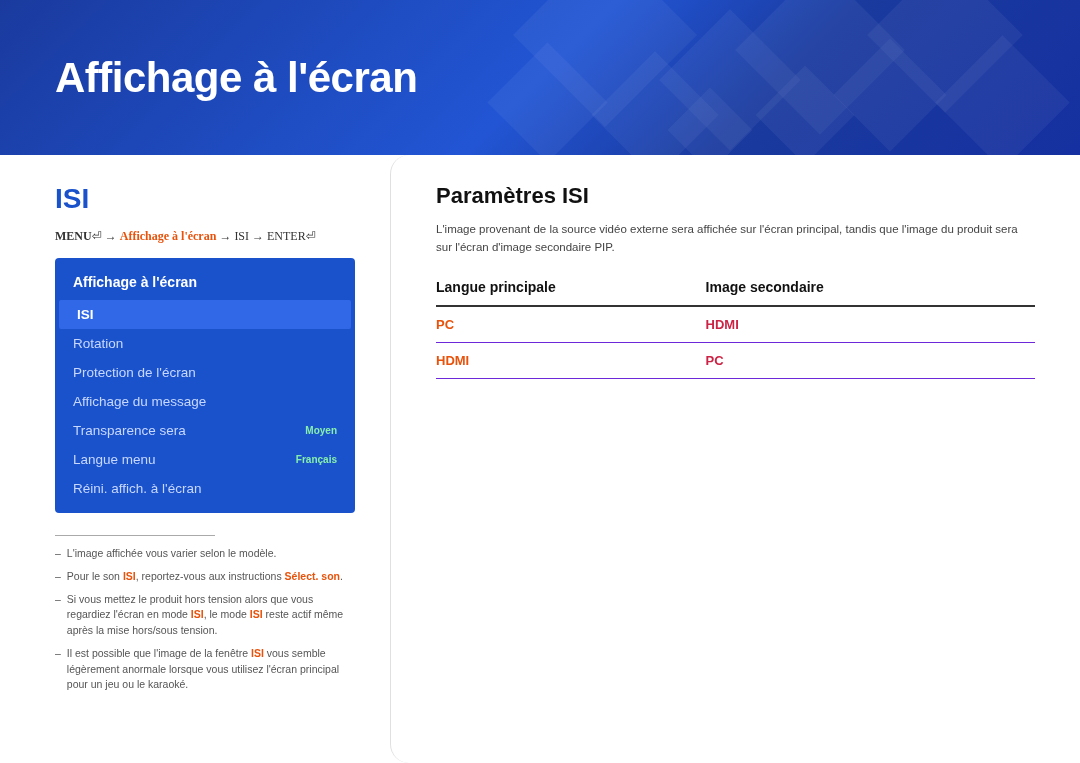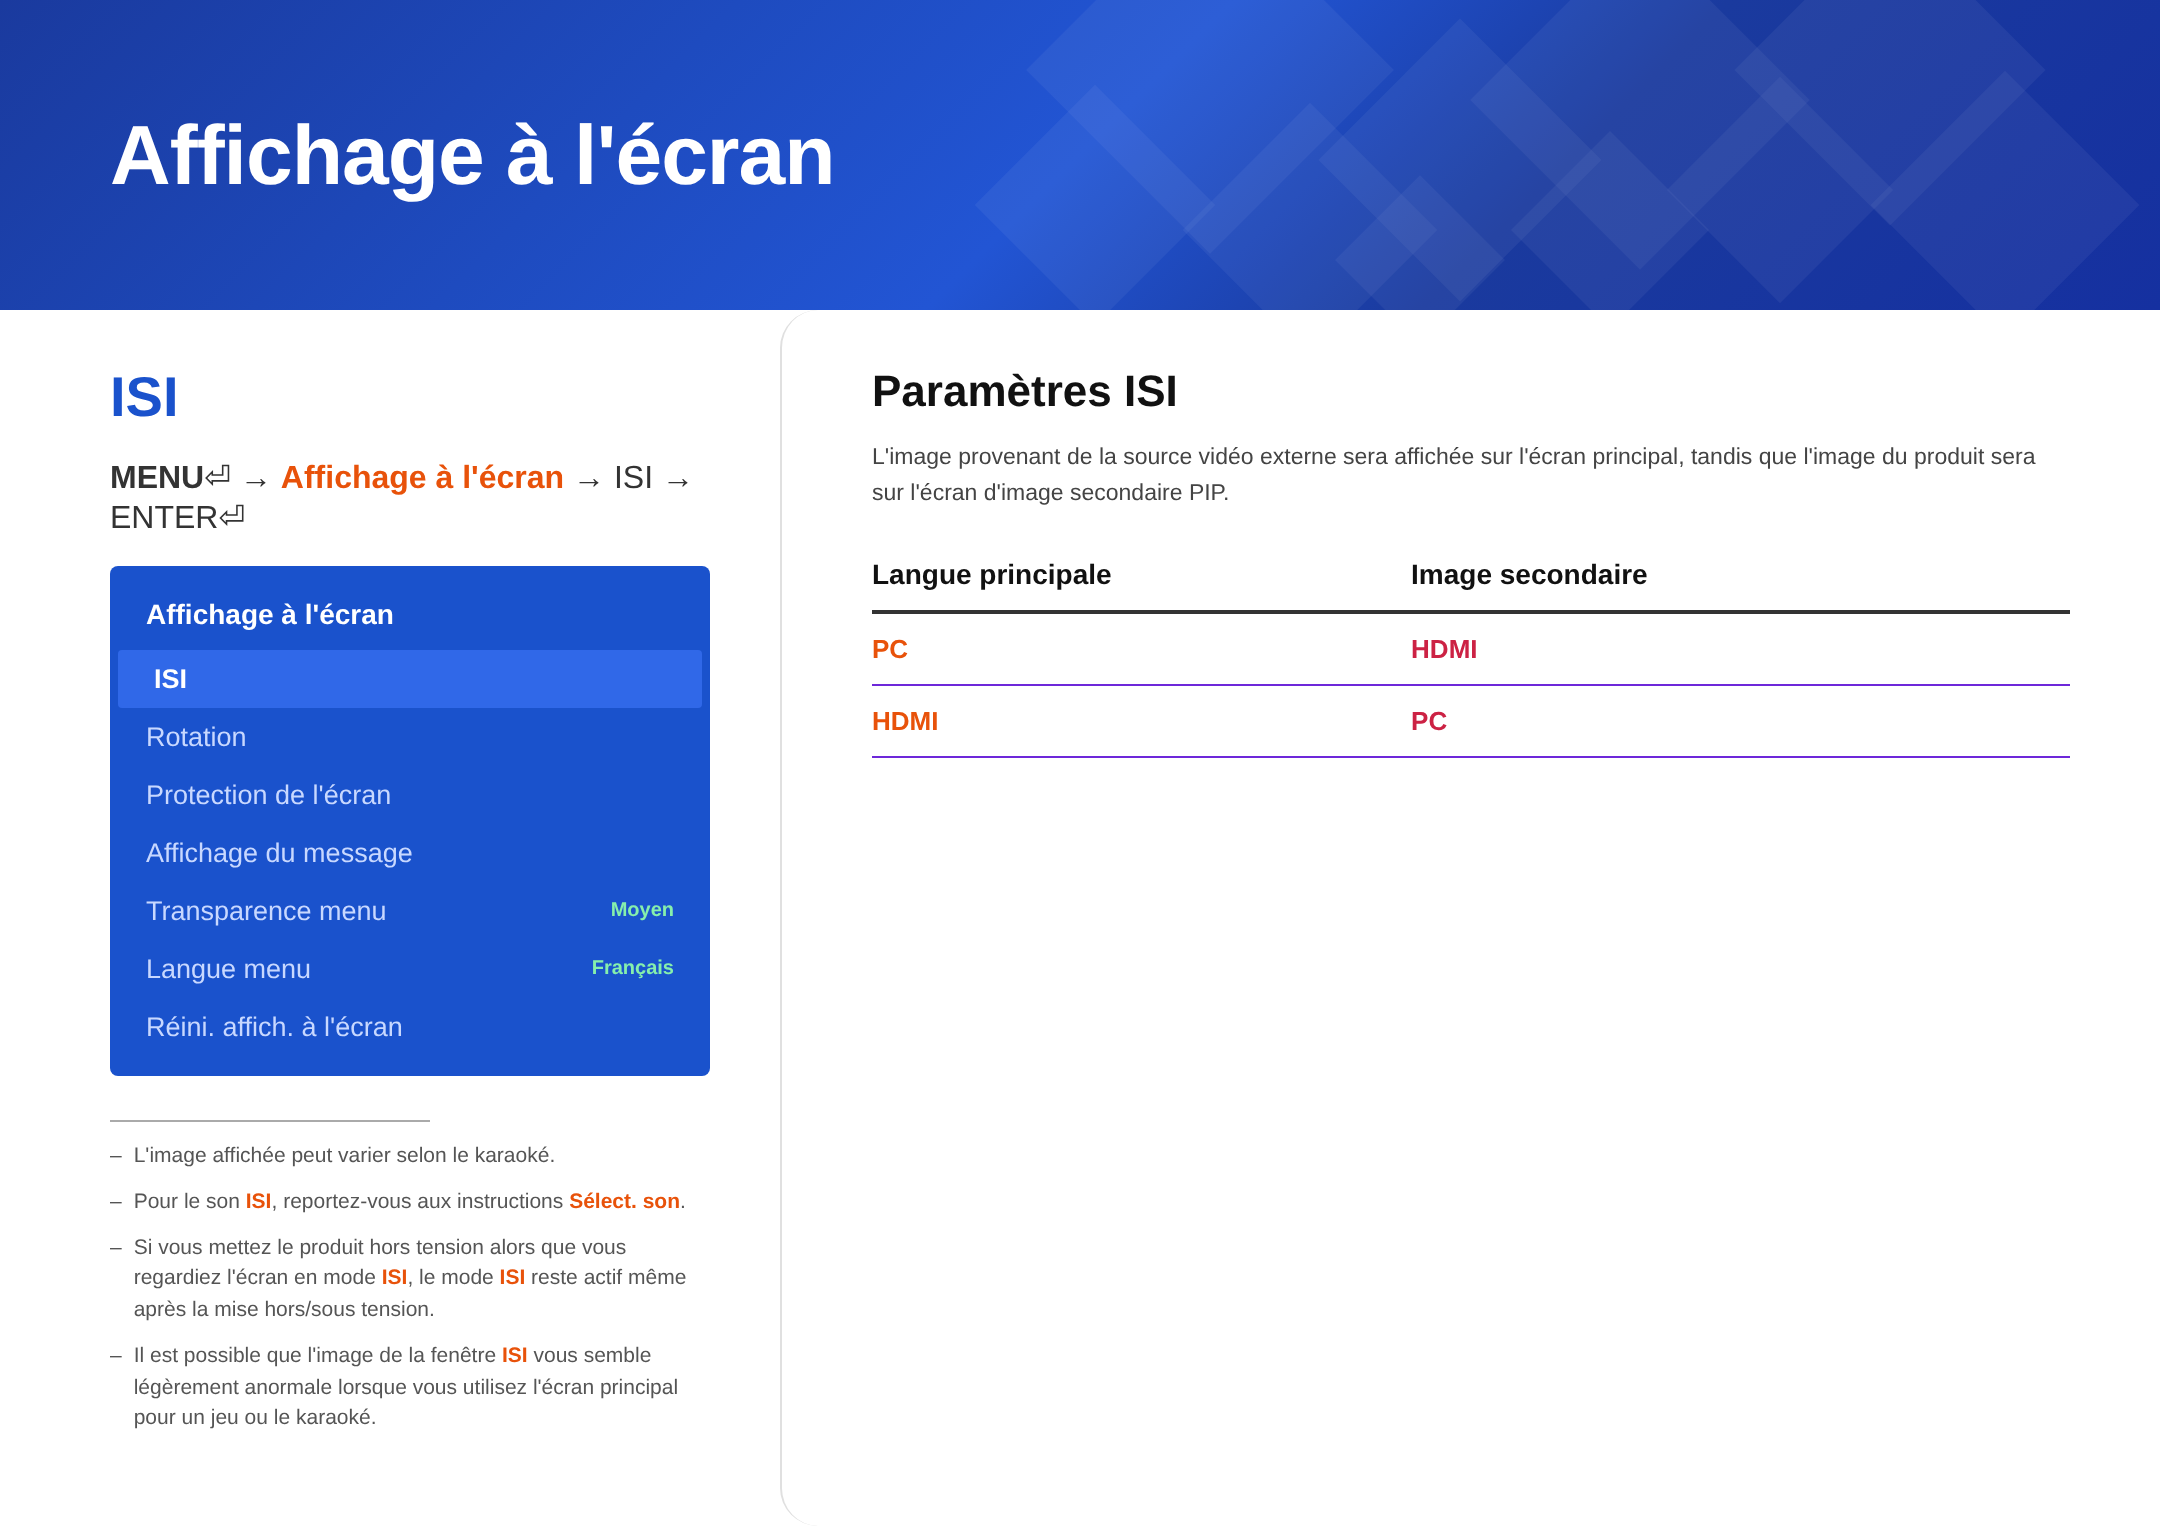--- a/index.html
+++ b/index.html
@@ -63,24 +63,25 @@
     }
 
     .section-title-isi {
       font-size: 28px;
       font-weight: bold;
       color: #1a52cc;
       margin-bottom: 14px;
     }
 
     .menu-breadcrumb {
-      font-size: 16px;
+      font-size: 12px;
       color: #333;
       margin-bottom: 14px;
       font-weight: normal;
+      font-family: Liberation Serif, serif;
     }
 
     .menu-breadcrumb .bold {
       font-weight: bold;
     }
 
     .menu-breadcrumb .highlight {
       color: #e8520a;
       font-weight: bold;
     }
@@ -257,38 +258,38 @@
       <div class="menu-item">
         <span>Rotation</span>
       </div>
       <div class="menu-item">
         <span>Protection de l'écran</span>
       </div>
       <div class="menu-item">
         <span>Affichage du message</span>
       </div>
       <div class="menu-item">
-        <span>Transparence menu</span>
+        <span>Transparence sera</span>
         <span class="menu-value">Moyen</span>
       </div>
       <div class="menu-item">
         <span>Langue menu</span>
         <span class="menu-value">Français</span>
       </div>
       <div class="menu-item">
         <span>Réini. affich. à l'écran</span>
       </div>
     </div>
 
     <div class="footnotes">
       <hr style="border:none; border-top:1px solid #aaa; width:160px; margin-bottom:10px; margin-left:0;">
 
       <div class="footnote-line">
         <span class="footnote-dash">–</span>
-        <span>L'image affichée peut varier selon le karaoké.</span>
+        <span>L'image affichée vous varier selon le modèle.</span>
       </div>
 
       <div class="footnote-line">
         <span class="footnote-dash">–</span>
         <span>
           Pour le son <span class="footnote-highlight">ISI</span>, reportez-vous aux instructions <span class="footnote-highlight">Sélect. son</span>.
         </span>
       </div>
 
       <div class="footnote-line">

